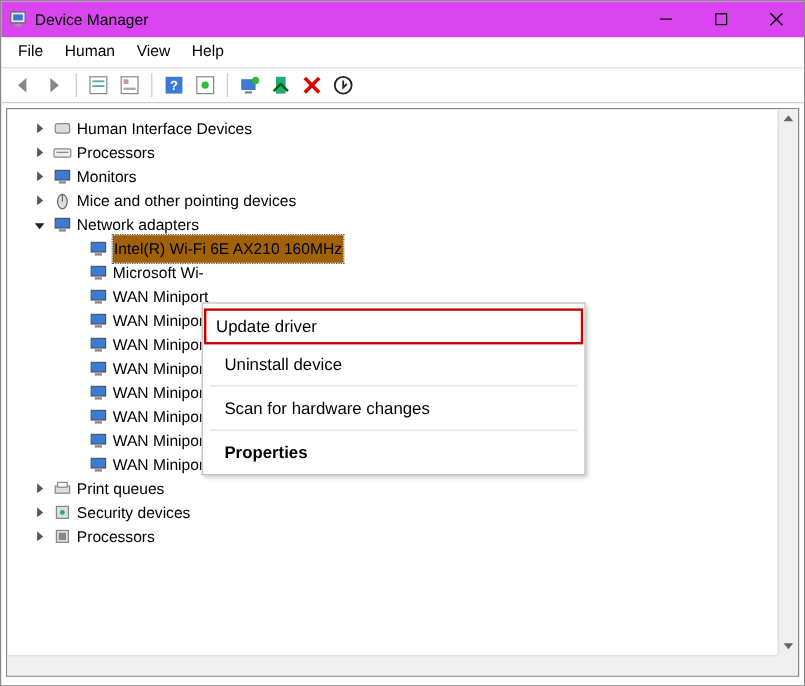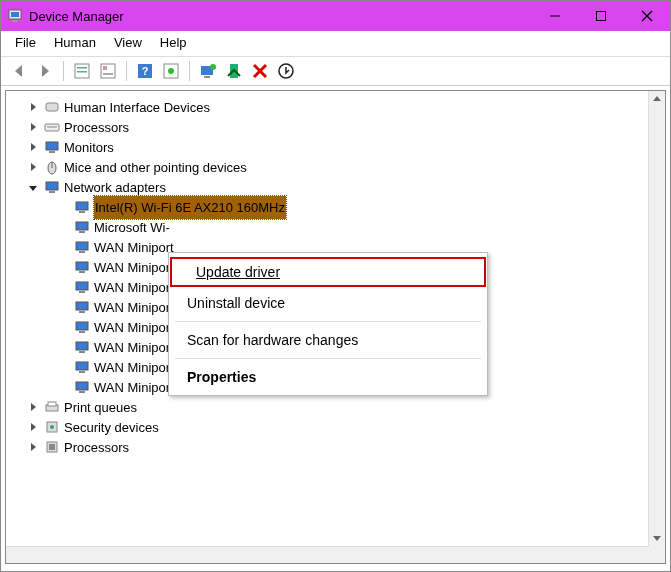--- a/index.html
+++ b/index.html
@@ -164,22 +164,21 @@
   }
   .ctx-sep {
     height: 1px;
     background: #ddd;
     margin: 4px 6px;
   }
   .ctx-bold { font-weight: bold; }
   .ctx-highlight {
     border: 2px solid #c00;
     margin: 0 1px 2px 1px;
-    padding: 5px 24px;
-    text-decoration: underline;
+    padding: 5px 8px;
   }
 </style>
 </head>
 <body>
 
 <div class="titlebar">
   <span class="app-icon">
     <svg viewBox="0 0 16 16" width="16" height="16">
       <rect x="2" y="2" width="12" height="9" fill="#e8e8e8" stroke="#666"></rect>
       <rect x="4" y="4" width="8" height="5" fill="#3a7bd5"></rect>

